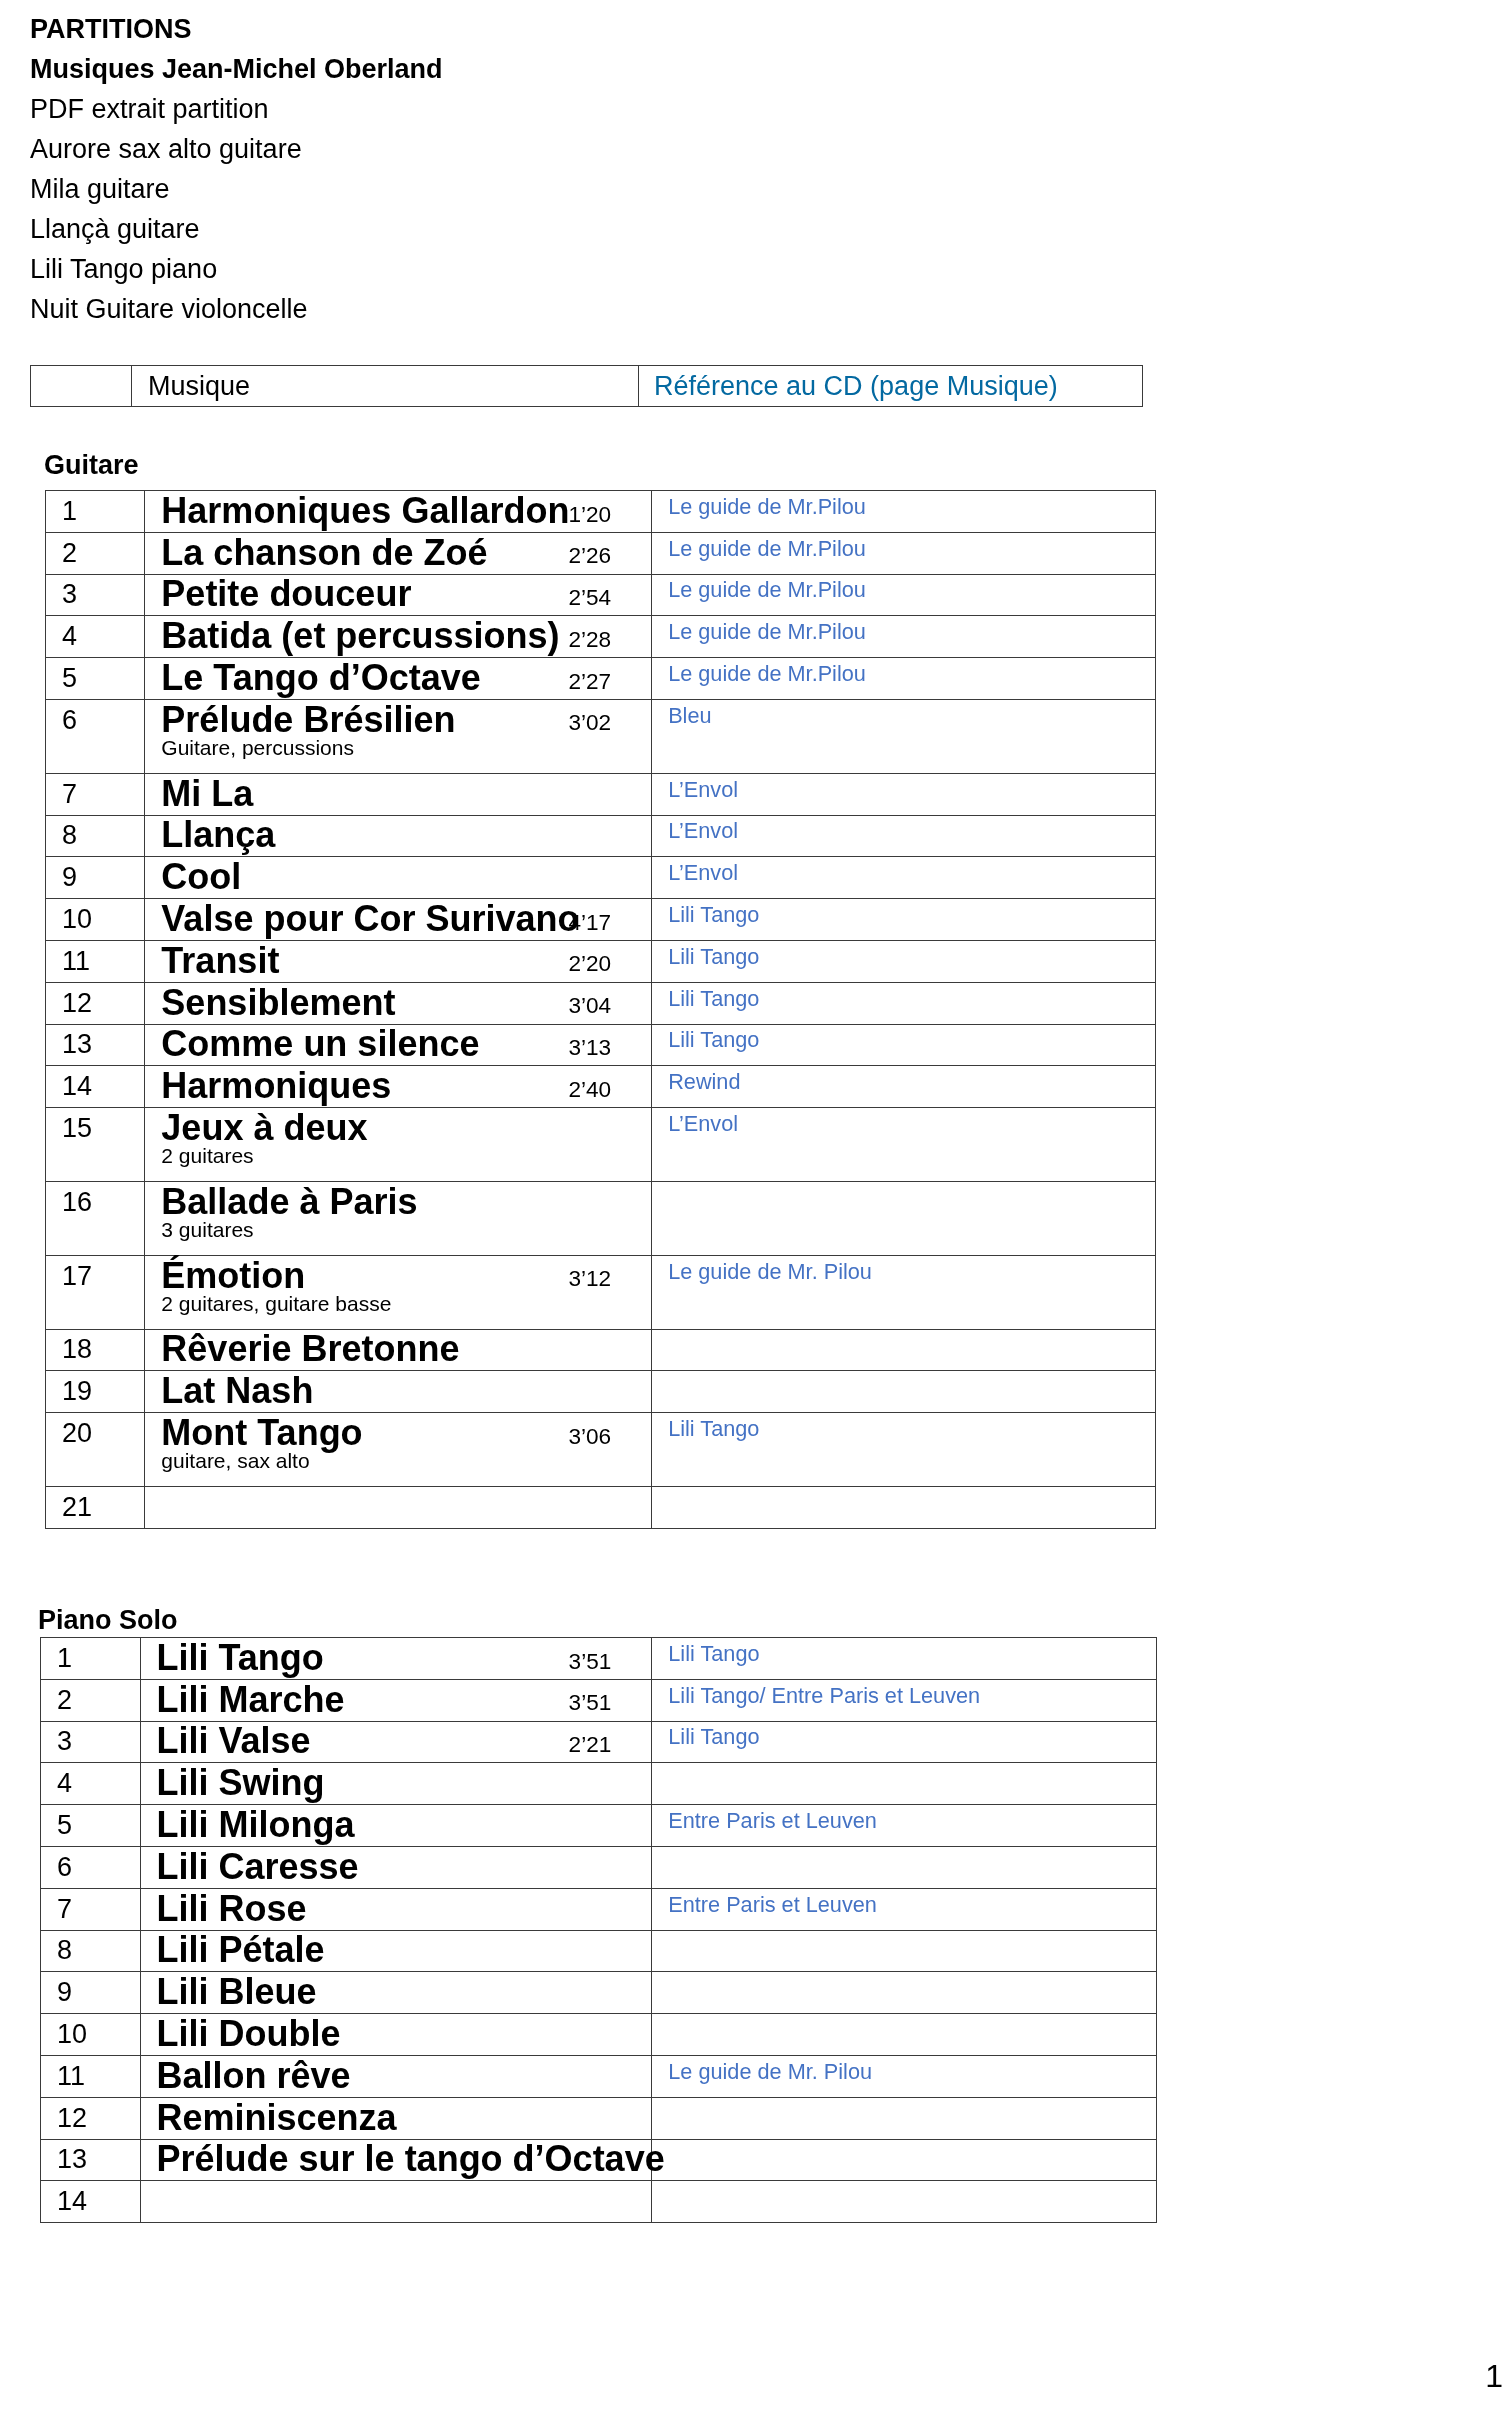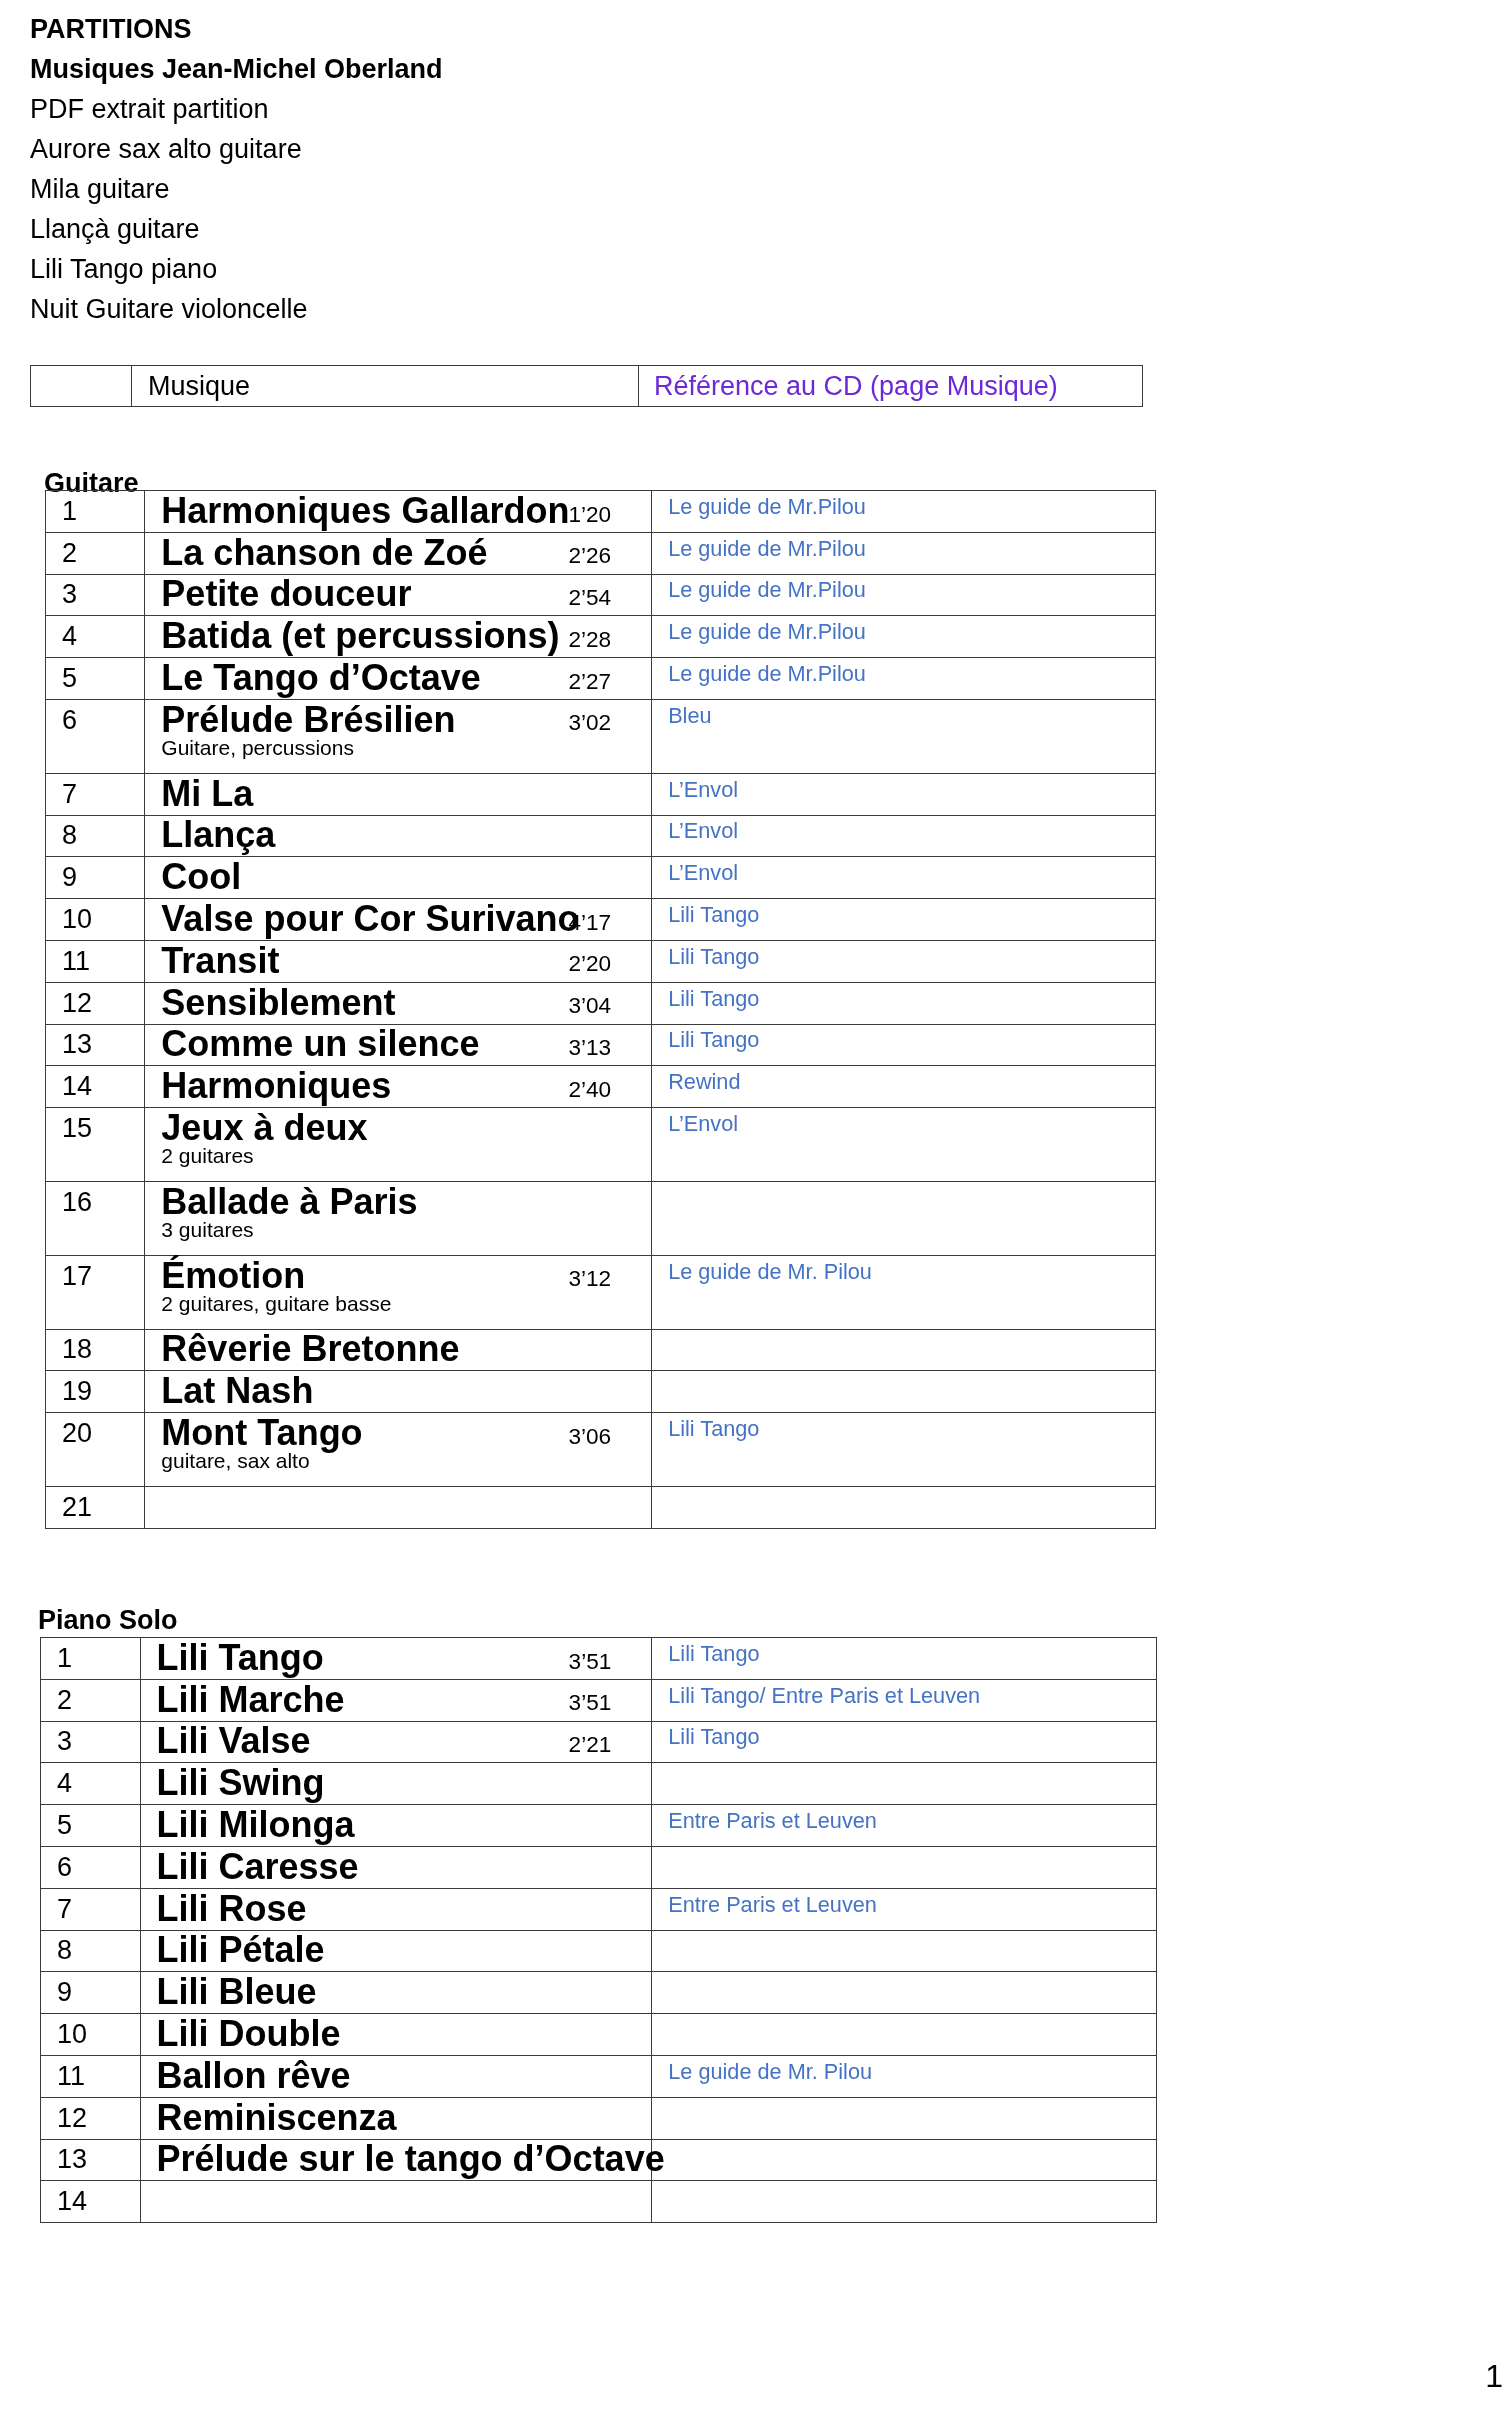--- a/index.html
+++ b/index.html
@@ -10,24 +10,24 @@
   .intro { position: absolute; left: 30px; top: 9.4px; }
   .intro .line { font-size: 27px; line-height: 40px; white-space: nowrap; }
   .intro .bold { font-weight: bold; }
 
   table { border-collapse: collapse; position: absolute; table-layout: fixed; }
   td { border: 1.9px solid #3a3a3a; padding: 0; vertical-align: top; }
 
   .hdr-table { left: 30px; top: 365px; width: 1111px; padding-left: 47px; }
   .hdr-table td { height: 40px; font-size: 27px; vertical-align: middle; }
   .hdr-table .c2 { padding-left: 16px; }
-  .hdr-table .c3 { padding-left: 15px; color: #6d28d9; }
+  .hdr-table .c3 { padding-left: 15px; color: #0369a1; }
 
   .section-title { position: absolute; font-weight: bold; font-size: 27px; white-space: nowrap; }
-  .guitar-title { left: 44px; top: 468px; }
+  .guitar-title { left: 44px; top: 450px; }
   .piano-title { left: 38px; top: 1598px; margin-top: 7px; }
 
   .guitar-table { left: 45px; top: 490px; width: 1111px; }
   .piano-table { left: 40px; top: 1637px; width: 1117px; }
 
   .col1 { width: 99px; }
   .col3 { width: 502px; }
   .guitar-table .col2 { width: 505px; }
   .piano-table .col2 { width: 509px; }
 

